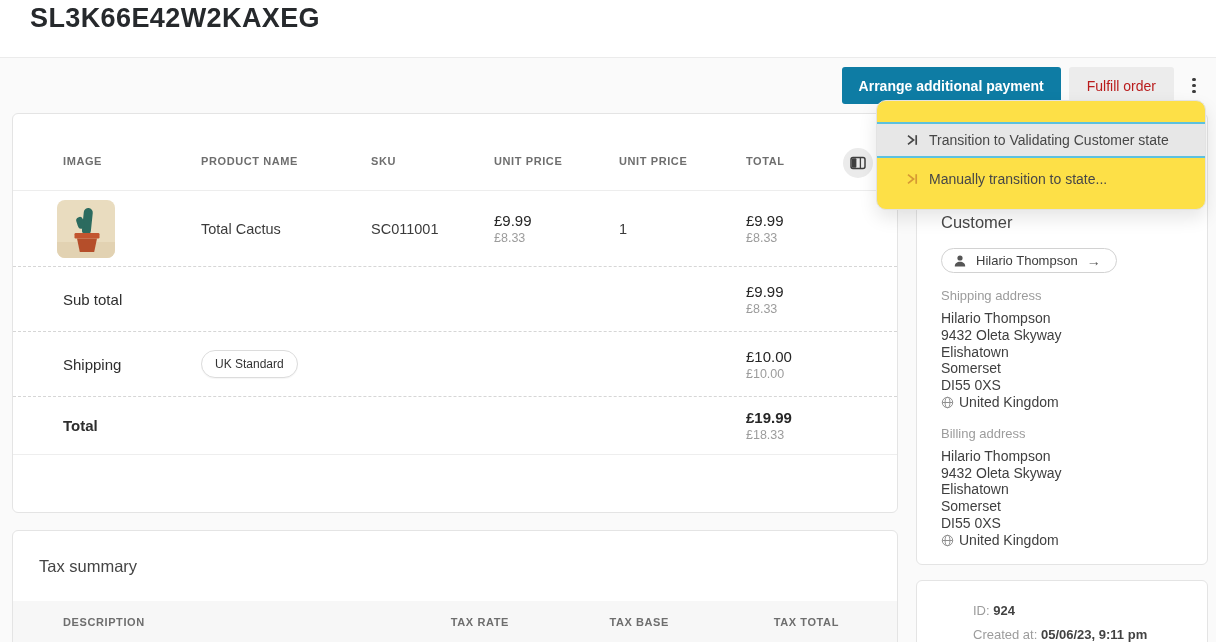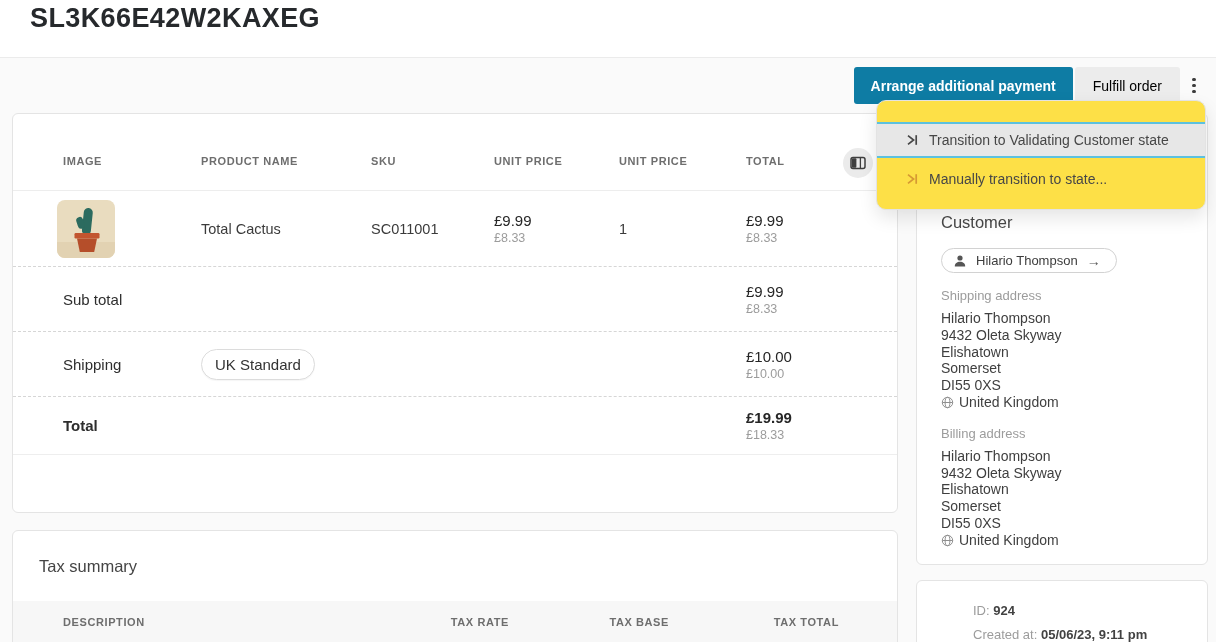--- a/index.html
+++ b/index.html
@@ -19,29 +19,29 @@
     background:#fff; border-bottom:1px solid #ebebeb;text-decoration:underline;
   }
   .page-title {
     position:absolute; left:30px; top:3px;
     font-size:27px; font-weight:700; color:#26292c; letter-spacing:.4px;
   }
 
   
   .actions {
     position:absolute; top:67px; right:10px; height:37px;
-    display:flex; align-items:center; gap:2px;
+    display:flex; align-items:center; gap:8px;
   }
   .btn { height:37px; border:none; border-radius:3px; font-family:inherit; cursor:pointer; }
   .btn-primary {
     background:var(--primary_button,#0e7ca4); color:#fff;
     font-size:14px; font-weight:700; padding:0 17px;
   }
   .btn-secondary {
-    background:#ececec; color:#000000;
+    background:#ececec; color:#b91c1c;
     font-size:14px; font-weight:400; padding:0 18px;
   }
   .kebab {
     width:24px; height:37px; background:none; border:none; cursor:pointer;
     display:flex; flex-direction:column; align-items:center; justify-content:center; gap:2.5px;
   }
   .kebab .dot { width:3.5px; height:3.5px; border-radius:50%; background:#3c3c3c; }
 
   
   .dropdown {
@@ -87,21 +87,21 @@
   .price-sub { font-size:12.5px; color:#9c9c9c; margin-top:2px; }
   .row-summary { height:65px; border-bottom:1px dashed #d6d6d6; }
   .row-summary .label, .row-total .label { font-size:15px; color:#2e2e2e; grid-column:1; }
   .row-total { height:58px; border-bottom:1px solid #eee; }
   .row-total .label, .row-total .price-main { font-weight:700; }
   .span-total { grid-column:6; }
   .pill-badge {
     grid-column:2 / span 3; justify-self:start;
     display:inline-flex; align-items:center;
     border:1px solid #dcdcdc; border-radius:999px; background:#fff;
-    padding:6px 13px; font-size:15px; color:#333;
+    padding:6px 13px; font-size:12px; color:#333;
     box-shadow:0 1px 1px rgba(0,0,0,.04);
   }
 
   
   #tax-card { left:12px; top:530px; width:886px; height:170px; overflow:hidden; }
   .tax-title { padding:26px 0 0 26px; font-size:16.5px; color:#454545; }
   .tax-head {
     margin-top:25px; background:#f7f7f7;
     display:grid; grid-template-columns:1fr 150px 160px 170px;
     padding:15px 58px 15px 50px; align-items:center;

